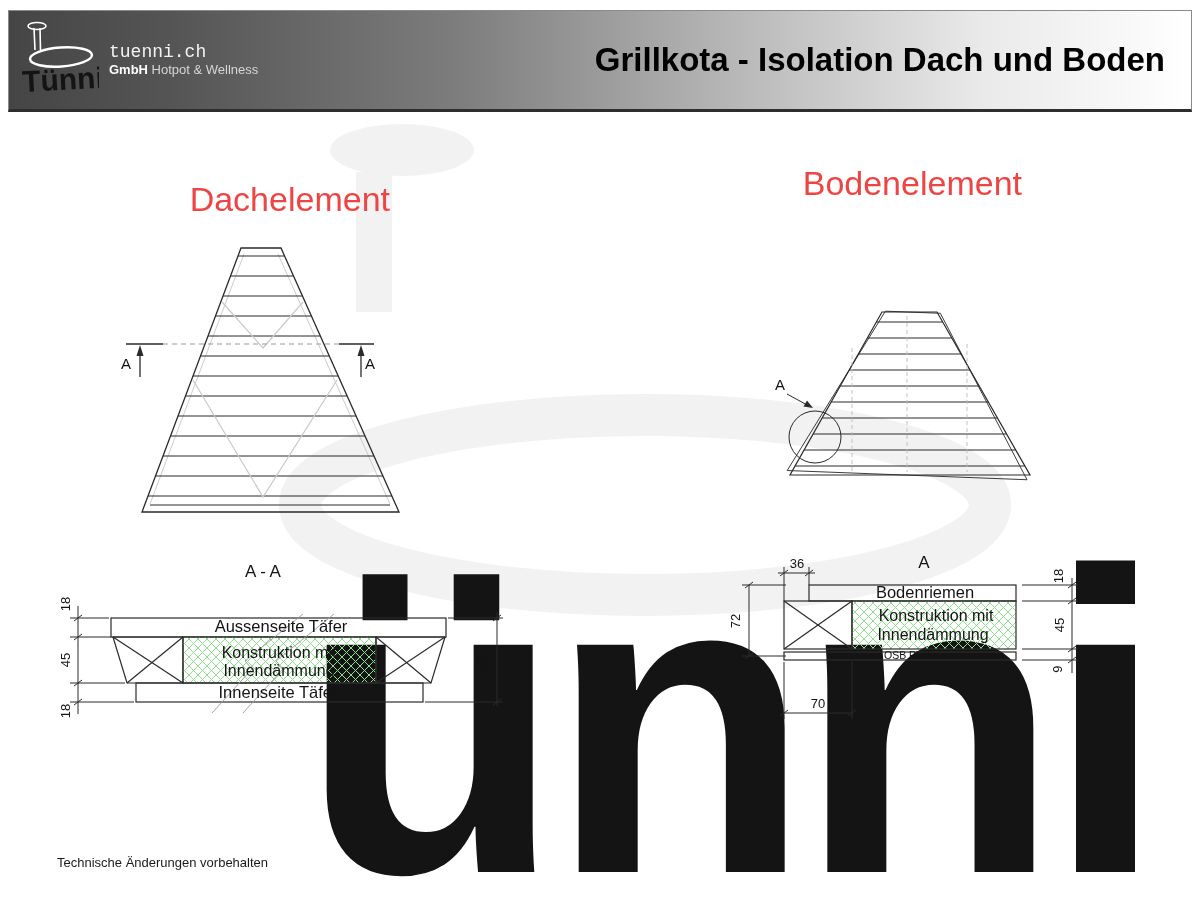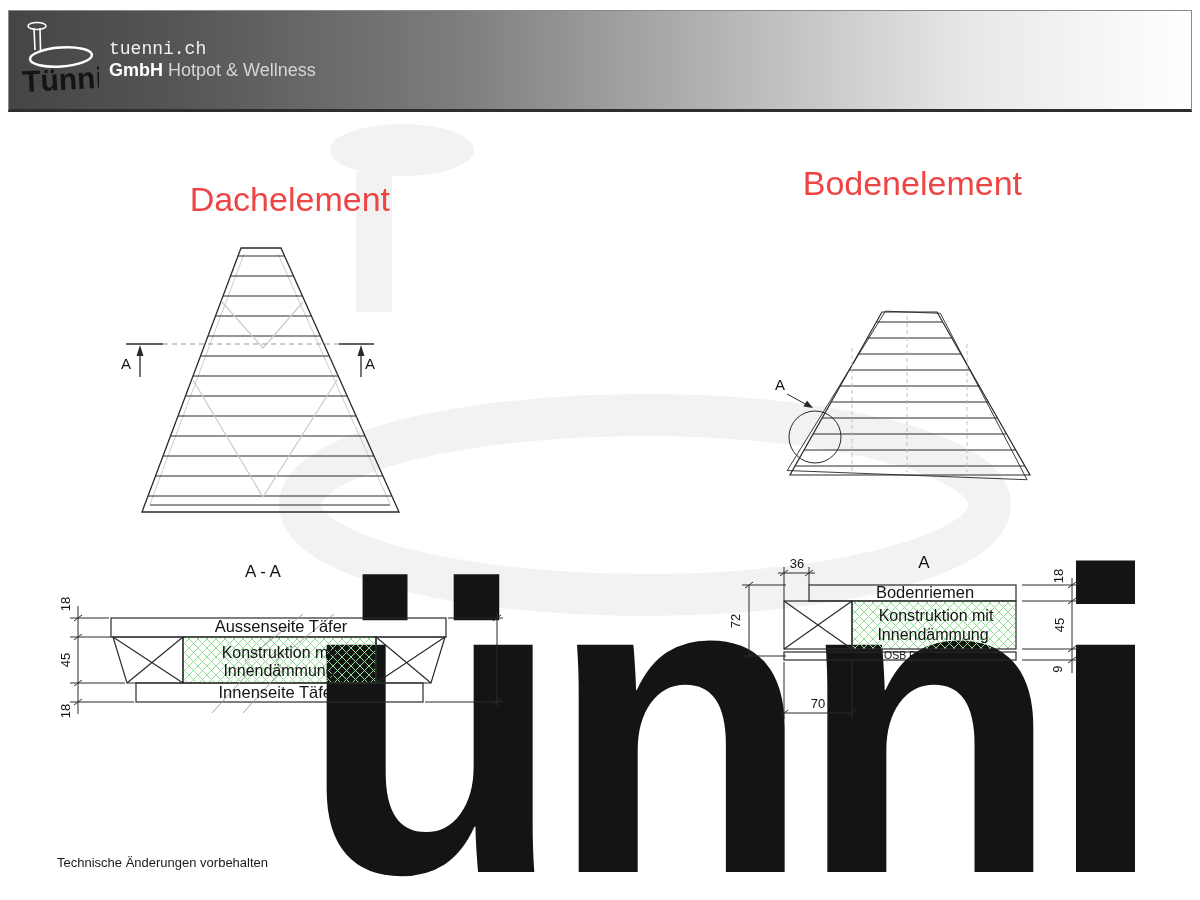--- a/index.html
+++ b/index.html
@@ -7,21 +7,21 @@
        font-family:"Liberation Sans", sans-serif;}
   .abs{position:absolute;}
   
   #header{left:8px;top:10px;width:1182px;height:98px;
     background:linear-gradient(90deg,#454545 0%,#555555 14%,#7d7d7d 38%,#b9b9b9 62%,#e9e9e9 82%,#ffffff 100%);
     border:1px solid #8a8a8a;border-bottom:3px solid #2e2e2e;
     display:flex;align-items:center;justify-content:space-between;z-index:3;}
   #logo-wrap{display:flex;align-items:center;height:100%;padding-left:12px;}
   #logo-text{margin-left:10px;line-height:1.15;}
   .logo-line1{color:#f2f2f2;font-size:18px;font-family:Liberation Mono, monospace;}
-  .logo-line2{color:#d6d6d6;font-size:18px;}
+  .logo-line2{color:#d6d6d6;font-size:13px;}
   .logo-line2 b{color:#ffffff;}
   #header-title{color:#000;font-size:33px;font-weight:bold;padding-right:26px;white-space:nowrap;}
   
   .panel-title{font-size:34px;color:#ef4444;text-align:right;width:250px;z-index:2;}
   #dach-title{left:140px;top:180px;}
   #boden-title{left:772px;top:164px;}
   
   #footer{left:57px;top:855px;font-size:13px;font-weight:normal;color:#1a1a1a;z-index:2;}
   
   svg.layer{position:absolute;left:0;top:0;z-index:1;}
@@ -238,18 +238,19 @@
         <line x1="19" y1="10" x2="19.5" y2="32" stroke-width="1.6"></line>
         <ellipse cx="40" cy="39" rx="31" ry="9.5" stroke-width="2.4" transform="rotate(-4 40 39)"></ellipse>
       </g>
       <text x="1" y="72" font-size="30" font-weight="bold" fill="#ffffff" transform="rotate(-3 39 60)">Tünni</text>
     </svg>
     <div id="logo-text">
       <div class="logo-line1">tuenni.ch</div>
       <div class="logo-line2"><b>GmbH</b><span> Hotpot &amp; Wellness</span></div>
     </div>
   </div>
+  <div id="header-title">Grillkota - Isolation Dach und Boden</div>
 </div>
 
 <div id="dach-title" class="abs panel-title">Dachelement</div>
 <div id="boden-title" class="abs panel-title">Bodenelement</div>
 
 <div id="footer" class="abs">Technische Änderungen vorbehalten</div>
 
 </body></html>

